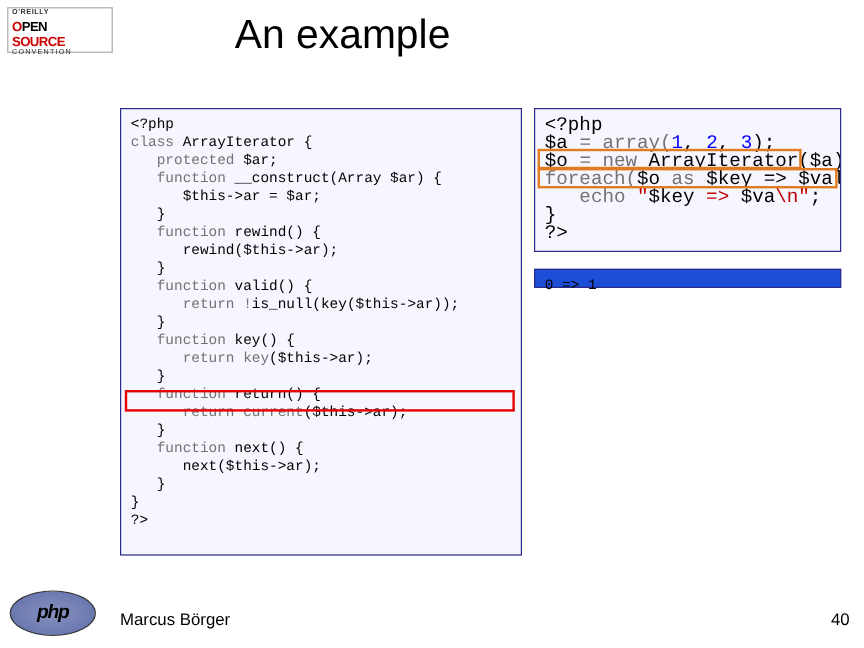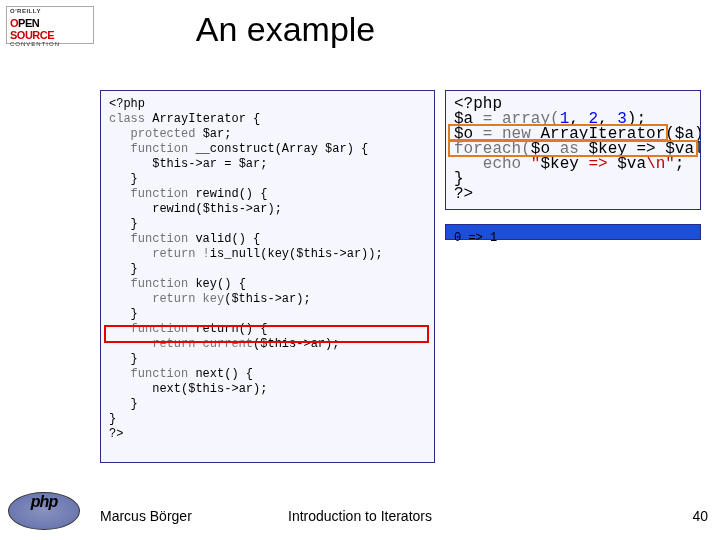--- a/index.html
+++ b/index.html
@@ -133,20 +133,21 @@
     bottom: 4px;
     width: 70px;
     height: 36px;
   }
   .php-ellipse {
     width: 70px;
     height: 36px;
     background: radial-gradient(ellipse at center, #8892BF 0%, #6b78b0 70%, #4a5590 100%);
     border-radius: 50%;
     display: flex;
+    align-items: center;
     justify-content: center;
     border: 1px solid #333;
   }
   .php-text {
     font-family: Arial, sans-serif;
     font-weight: 900;
     font-size: 16px;
     color: #000;
     font-style: italic;
     letter-spacing: -1px;
@@ -228,15 +229,14 @@
 <div class="highlight-orange" style="left:448px; top:124px; width:220px; height:17px;"></div>
 <div class="highlight-orange" style="left:448px; top:140px; width:250px; height:17px;"></div>
 
 <div class="footer">
   <div class="php-logo">
     <div class="php-ellipse">
         <span class="php-text">php</span>
       </div>
   </div>
   <div class="author">Marcus Börger</div>
-  <div class="presentation">Introduction to Iterators</div>
   <div class="pagenum">40</div>
 </div>
 
 </body></html>

